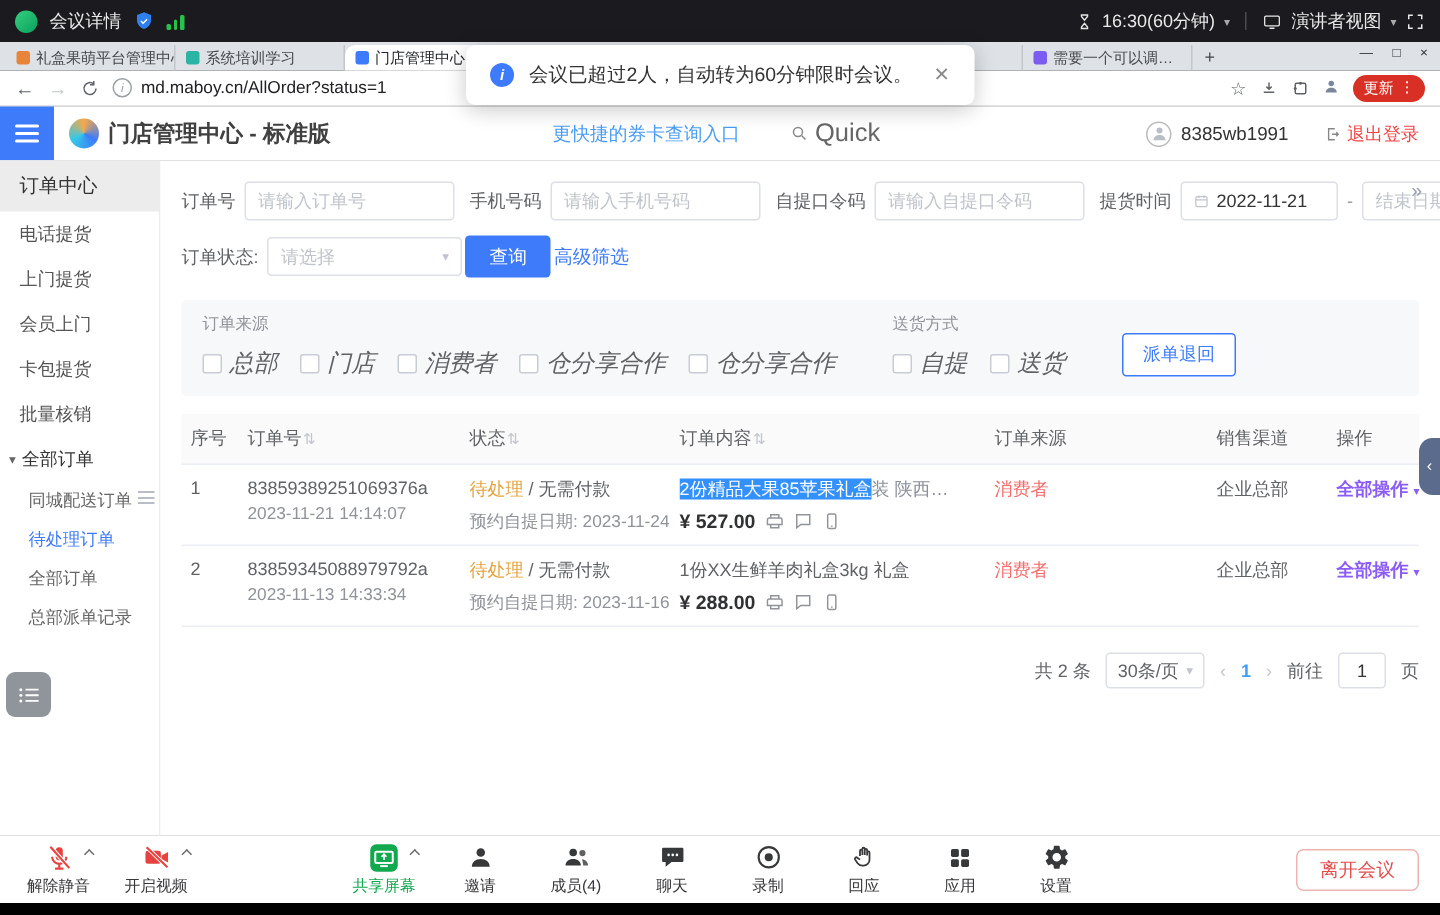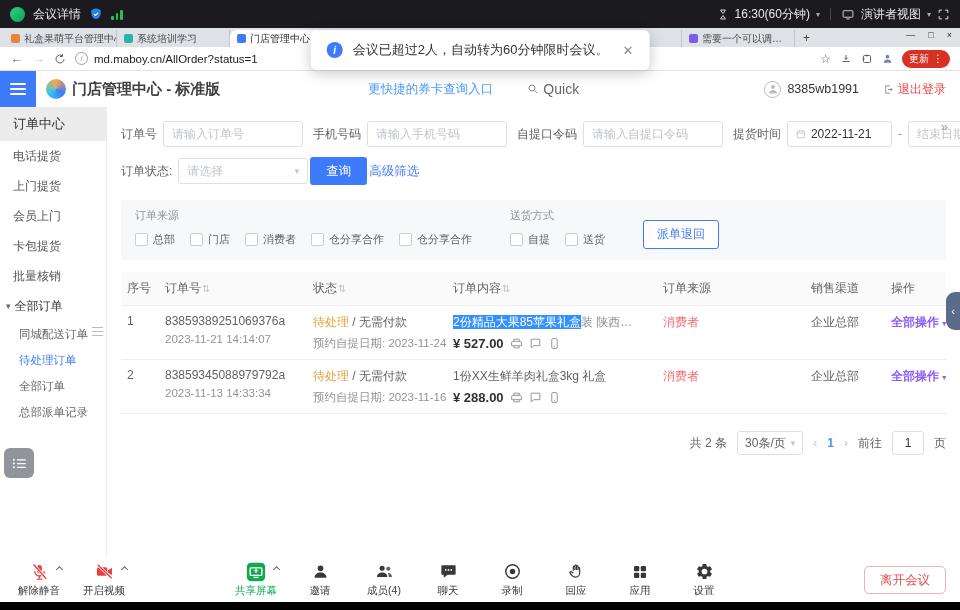--- a/index.html
+++ b/index.html
@@ -44,21 +44,21 @@
   .t-x { color:#8a8a8a; font-size:13px; margin-left:4px; }
 
   
   .app-header { height:36px; background:#fff; display:flex; align-items:center; }
   .hamburger { width:36px; height:36px; background:#3e7bfa; display:flex; flex-direction:column; justify-content:center; align-items:center; gap:3px; flex:none; }
   .hamburger i { display:block; width:16px; height:2px; background:#fff; border-radius:1px; }
   .brand { display:flex; align-items:center; gap:6px; margin-left:10px; }
   .brand-logo { width:20px; height:20px; border-radius:50%; background:conic-gradient(#f6a94a,#3e7bfa,#35c8e8,#f6a94a); }
   .brand-text { color:#404040; font-size:15px; font-weight:bold; white-space:nowrap; }
   .quick-link { color:#4a9cf5; font-size:12.5px; margin-left:148px; white-space:nowrap; }
-  .quick { display:flex; align-items:center; gap:4px; color:#666; font-size:14px; margin-left:34px; }
+  .quick { display:flex; align-items:center; gap:4px; color:#666; font-size:17px; margin-left:34px; }
   .user-area { margin-left:auto; display:flex; align-items:center; gap:24px; padding-right:14px; }
   .uchip { display:flex; align-items:center; gap:6px; font-size:12.5px; color:#333; }
   .uava { width:17px; height:17px; border-radius:50%; border:1px solid #bbb; display:flex; align-items:center; justify-content:center; overflow:hidden; }
   .logout { display:flex; align-items:center; gap:4px; color:#ef4444; font-size:12px;justify-content:space-between; }
 
   
   .app-body { display:flex; height:450px; background:#fff; position:relative; }
   .sidebar { width:107px; flex:none; border-right:1px solid #ececec; font-size:12px; color:#555; position:relative; background:#fff; }
   .sb-section { height:34px; line-height:34px; padding-left:13px; background:#ececec; color:#333; font-size:13px; }
   .sb-item { height:30px; line-height:30px; padding-left:13px; white-space:nowrap; }
@@ -82,21 +82,21 @@
   .selcaret { margin-left:auto; font-size:9px; color:#c0c4cc; }
   .dash { color:#999; font-size:12px; }
 
   .frow2 { display:flex; align-items:center; gap:2px; margin-top:10px; }
   .btn-primary { height:28px; padding:0 16px; background:#3e7bfa; color:#fff; font-size:12.5px; border:none; border-radius:3px; font-family:inherit; }
   .adv-link { color:#3e7bfa; font-size:12.5px; }
 
   .filter-panel { margin-top:15px; background:#f7f8fa; border-radius:3px; padding:8px 14px 11px; display:flex; align-items:flex-start; gap:38px; }
   .fp-label { font-size:11px; color:#909399; margin-bottom:9px; }
   .fp-opts { display:flex; align-items:center; gap:15px; }
-  .chk { display:flex; align-items:center; gap:5px; font-size:11px; color:#606266; white-space:nowrap; }
+  .chk { display:flex; align-items:center; gap:5px; font-size:16px; color:#606266; white-space:nowrap;font-style:italic; }
   .chkbox { width:13px; height:13px; border:1px solid #c8cdd5; border-radius:2px; background:#fff; flex:none; }
   .btn-outline { align-self:center; margin-top:12px; border:1px solid #3e7bfa; color:#3e7bfa; background:#fff; border-radius:3px; font-size:12px; padding:5px 13px; font-family:inherit; }
 
   .tbl { margin-top:12px; }
   .tr { display:flex; align-items:flex-start; border-bottom:1px solid #ebeef5; }
   .tr.head { background:#fafafa; color:#909399; align-items:center; }
   .td { padding:8px 6px; font-size:12px; color:#606266; }
   .c1{width:38px; flex:none;} .c2{width:148px; flex:none;} .c3{width:140px; flex:none;}
   .c4{width:210px; flex:none;} .c5{width:148px; flex:none;} .c6{width:80px; flex:none;} .c7{flex:1;}
   .sort { color:#c0c4cc; font-size:10px; margin-left:1px; }

